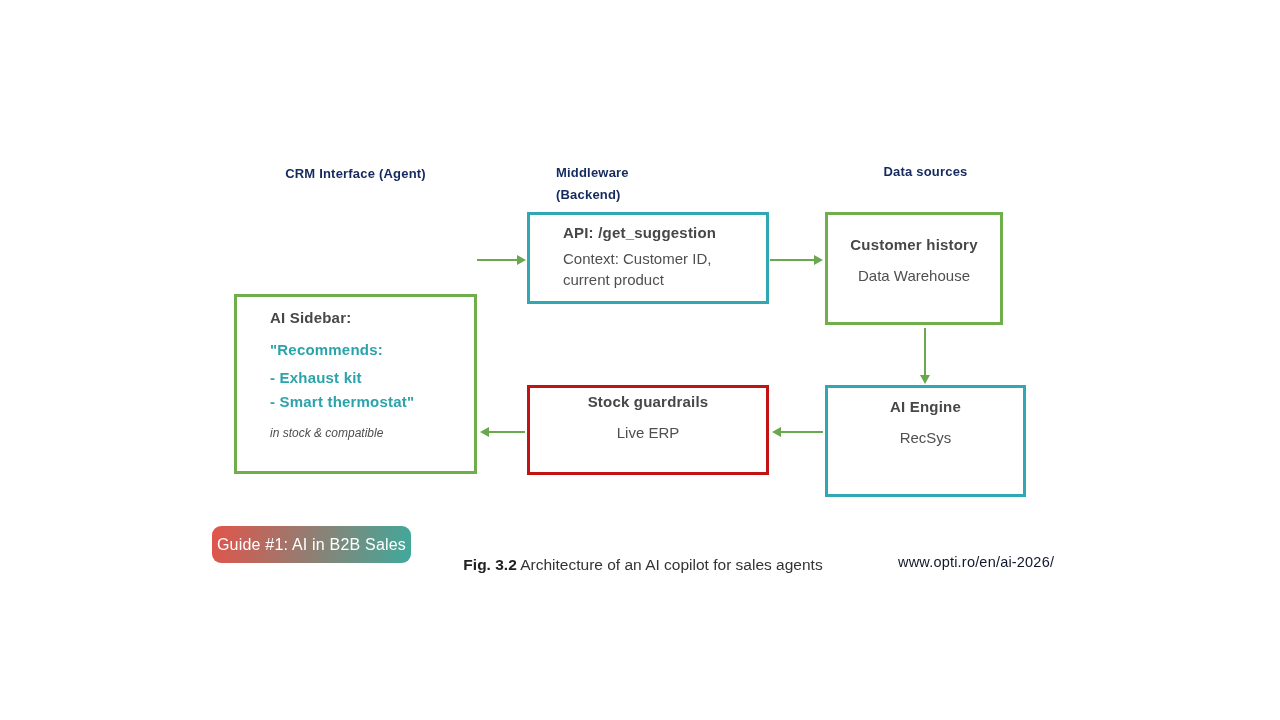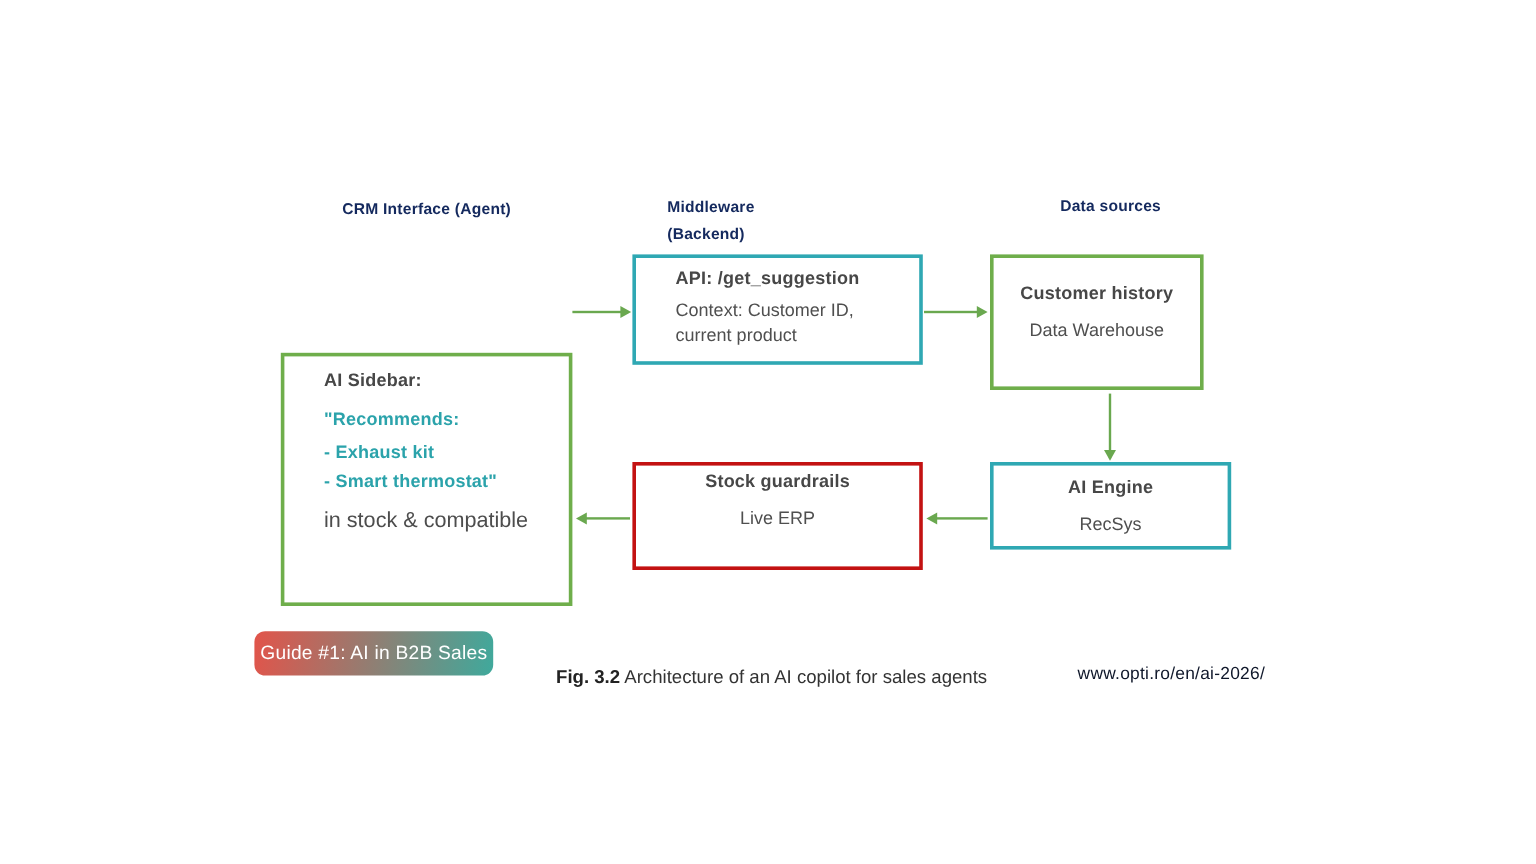--- a/index.html
+++ b/index.html
@@ -27,25 +27,25 @@
   .col-header.middleware { left: 556px; top: 162px; white-space: pre-line; text-align: left; }
   .col-header.sources    { left: 825px; top: 161px; width: 201px; text-align: center; }
 
   
   .dbox { position: absolute; background: #ffffff; }
   .dbox.green { border: 3px solid #6fae4b; }
   .dbox.teal  { border: 3px solid #2fa8b3; }
   .dbox.red   { border: 3px solid #c31212; }
 
   .box-agent-selects { left: 234px; top: 207px; width: 243px; height: 89px;  padding: 19px 10px 0 33px; }
-  .box-ai-sidebar    { left: 234px; top: 294px; width: 243px; height: 211px; padding: 12px 10px 0 33px; }
+  .box-ai-sidebar    { left: 234px; top: 294px; width: 243px; height: 180px; padding: 12px 10px 0 33px; }
   .box-api           { left: 527px; top: 212px; width: 242px; height: 92px;  padding: 9px 18px 0 33px; }
   .box-stock         { left: 527px; top: 385px; width: 242px; height: 90px;  padding: 5px 6px 0 6px;  text-align: center; }
   .box-customer      { left: 825px; top: 212px; width: 178px; height: 113px; padding: 21px 6px 0 6px;  text-align: center; }
-  .box-engine        { left: 825px; top: 385px; width: 201px; height: 73px;  padding: 10px 6px 0 6px;  text-align: center; }
+  .box-engine        { left: 825px; top: 385px; width: 201px; height: 112px;  padding: 10px 6px 0 6px;  text-align: center; }
 
   .box-title {
     font-size: 15px;
     font-weight: bold;
     color: #474747;
     line-height: 18px;
     letter-spacing: 0.2px;
   }
   .box-text {
     font-size: 15px;
@@ -61,21 +61,22 @@
     line-height: 18px;
     letter-spacing: 0.2px;
   }
   .box-agent-selects .teal-text { margin-top: 13px; }
 
   .box-ai-sidebar .box-title { margin-bottom: 14px; }
   .box-ai-sidebar .line1 { margin-bottom: 10px; }
   .box-ai-sidebar .line2 { margin-bottom: 6px; }
   .box-ai-sidebar .line3 { margin-bottom: 13px; }
   .note-italic {
-    font-size: 18px;
+    font-size: 12px;
+    font-style: italic;
     color: #4d4d4d;
     line-height: 18px;
   }
 
   .box-api .box-title { margin-bottom: 6px; }
   .box-stock .box-title,
   .box-engine .box-title { margin-bottom: 11px; }
   .box-customer .box-title { margin-bottom: 11px; }
 
   

